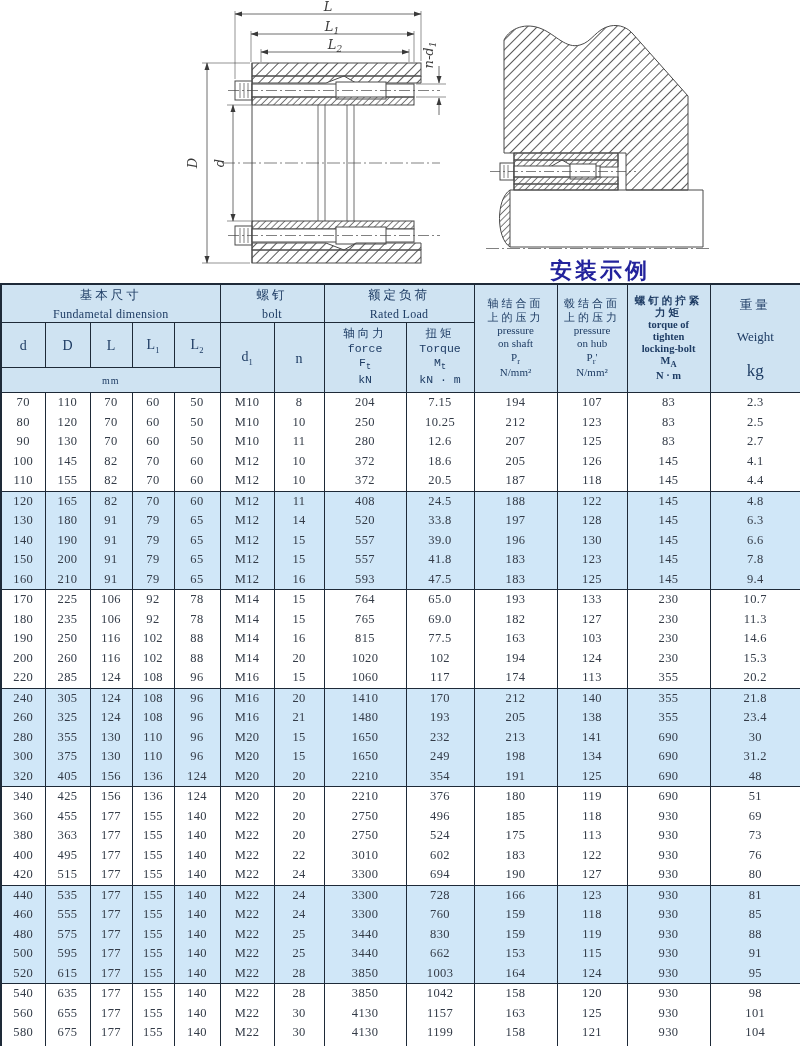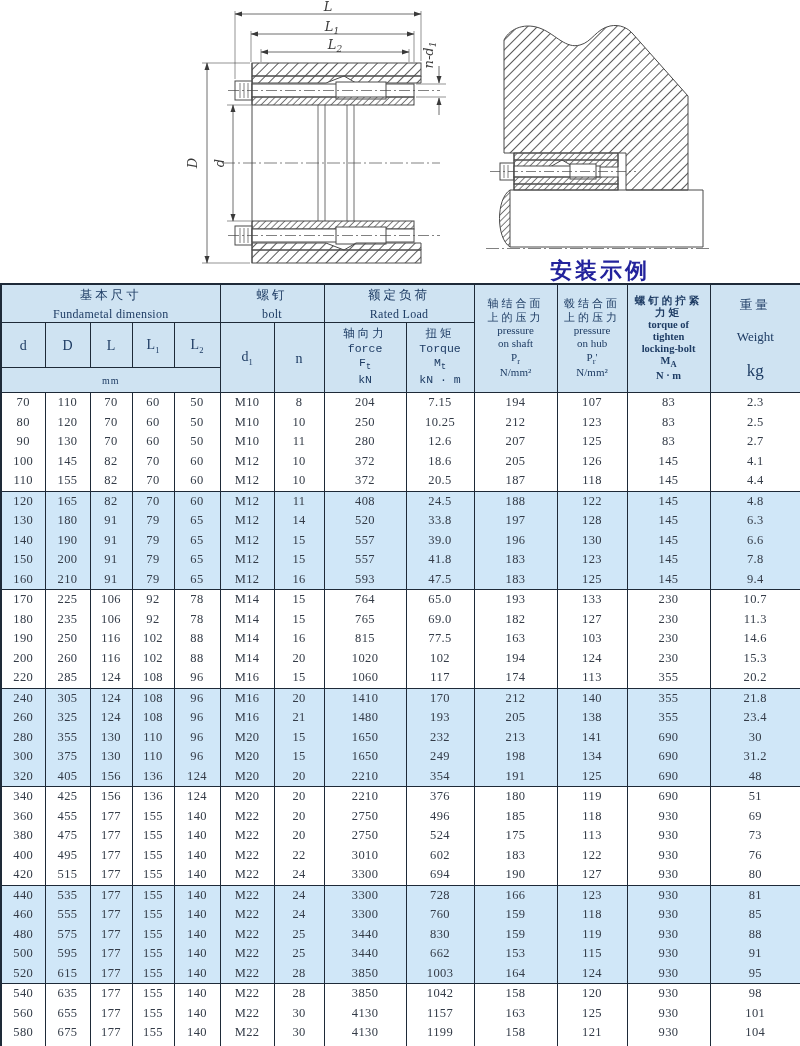--- a/index.html
+++ b/index.html
@@ -574,21 +574,21 @@
         <td>20</td>
         <td>2750</td>
         <td>496</td>
         <td>185</td>
         <td>118</td>
         <td>930</td>
         <td>69</td>
       </tr>
       <tr class="">
         <td>380</td>
-        <td>475</td>
+        <td>363</td>
         <td>177</td>
         <td>155</td>
         <td>140</td>
         <td>M22</td>
         <td>20</td>
         <td>2750</td>
         <td>524</td>
         <td>175</td>
         <td>113</td>
         <td>930</td>

